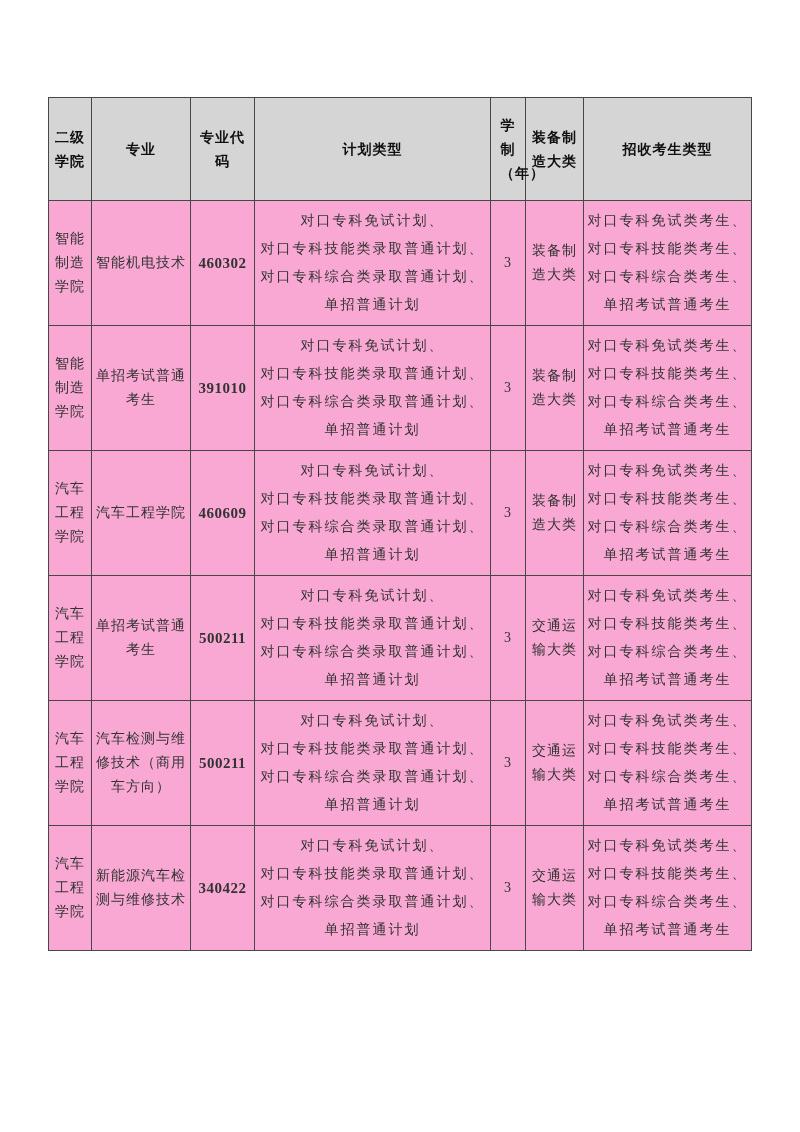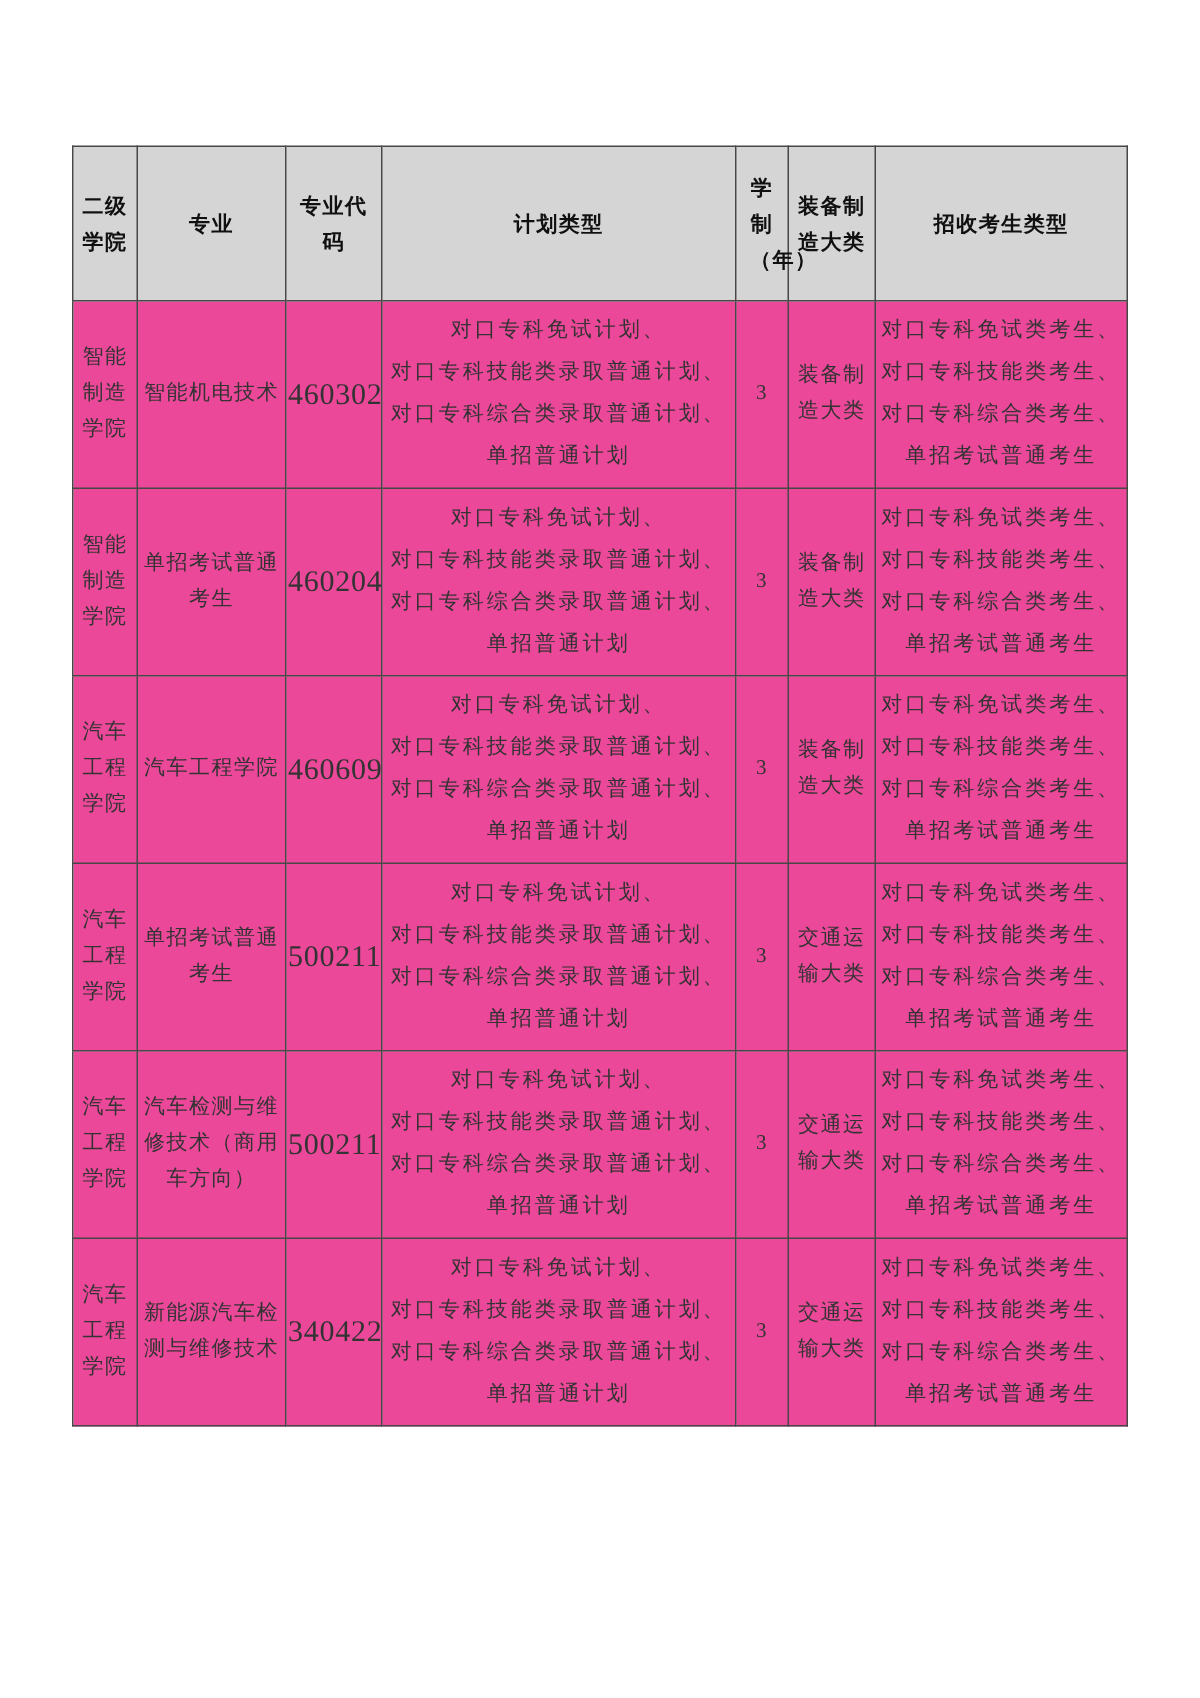--- a/index.html
+++ b/index.html
@@ -34,30 +34,31 @@
     font-weight: bold;
     font-size: 14px;
     color: #101010;
     letter-spacing: 1px;
     line-height: 24px;
     height: 103px;
     padding: 0 2px;
   }
   .plan-table th.th-narrow { padding: 0 9px; }
   .plan-table td {
-    background: #ec4899;
+    background: #f9a8d4;
     font-size: 14px;
     letter-spacing: 1px;
     line-height: 24px;
     padding: 0 1px;
     height: 125px;
   }
   .plan-table td.cell-code {
-    font-size: 20px;
+    font-size: 15px;
     letter-spacing: 0.5px;
+    font-weight: bold;
   }
   .plan-table td.cell-multiline {
     letter-spacing: 2px;
     padding: 0 2px;
   }
   .plan-table td.cell-multiline .line {
     line-height: 28px;
     white-space: nowrap;
   }
 </style>
@@ -102,21 +103,21 @@
         <td class="cell-multiline">
             <div class="line">对口专科免试类考生、</div>
             <div class="line">对口专科技能类考生、</div>
             <div class="line">对口专科综合类考生、</div>
             <div class="line">单招考试普通考生</div>
           </td>
       </tr>
       <tr>
         <td>智能制造学院</td>
         <td>单招考试普通考生</td>
-        <td class="cell-code">460204</td>
+        <td class="cell-code">391010</td>
         <td class="cell-multiline">
             <div class="line">对口专科免试计划、</div>
             <div class="line">对口专科技能类录取普通计划、</div>
             <div class="line">对口专科综合类录取普通计划、</div>
             <div class="line">单招普通计划</div>
           </td>
         <td>3</td>
         <td>装备制造大类</td>
         <td class="cell-multiline">
             <div class="line">对口专科免试类考生、</div>

